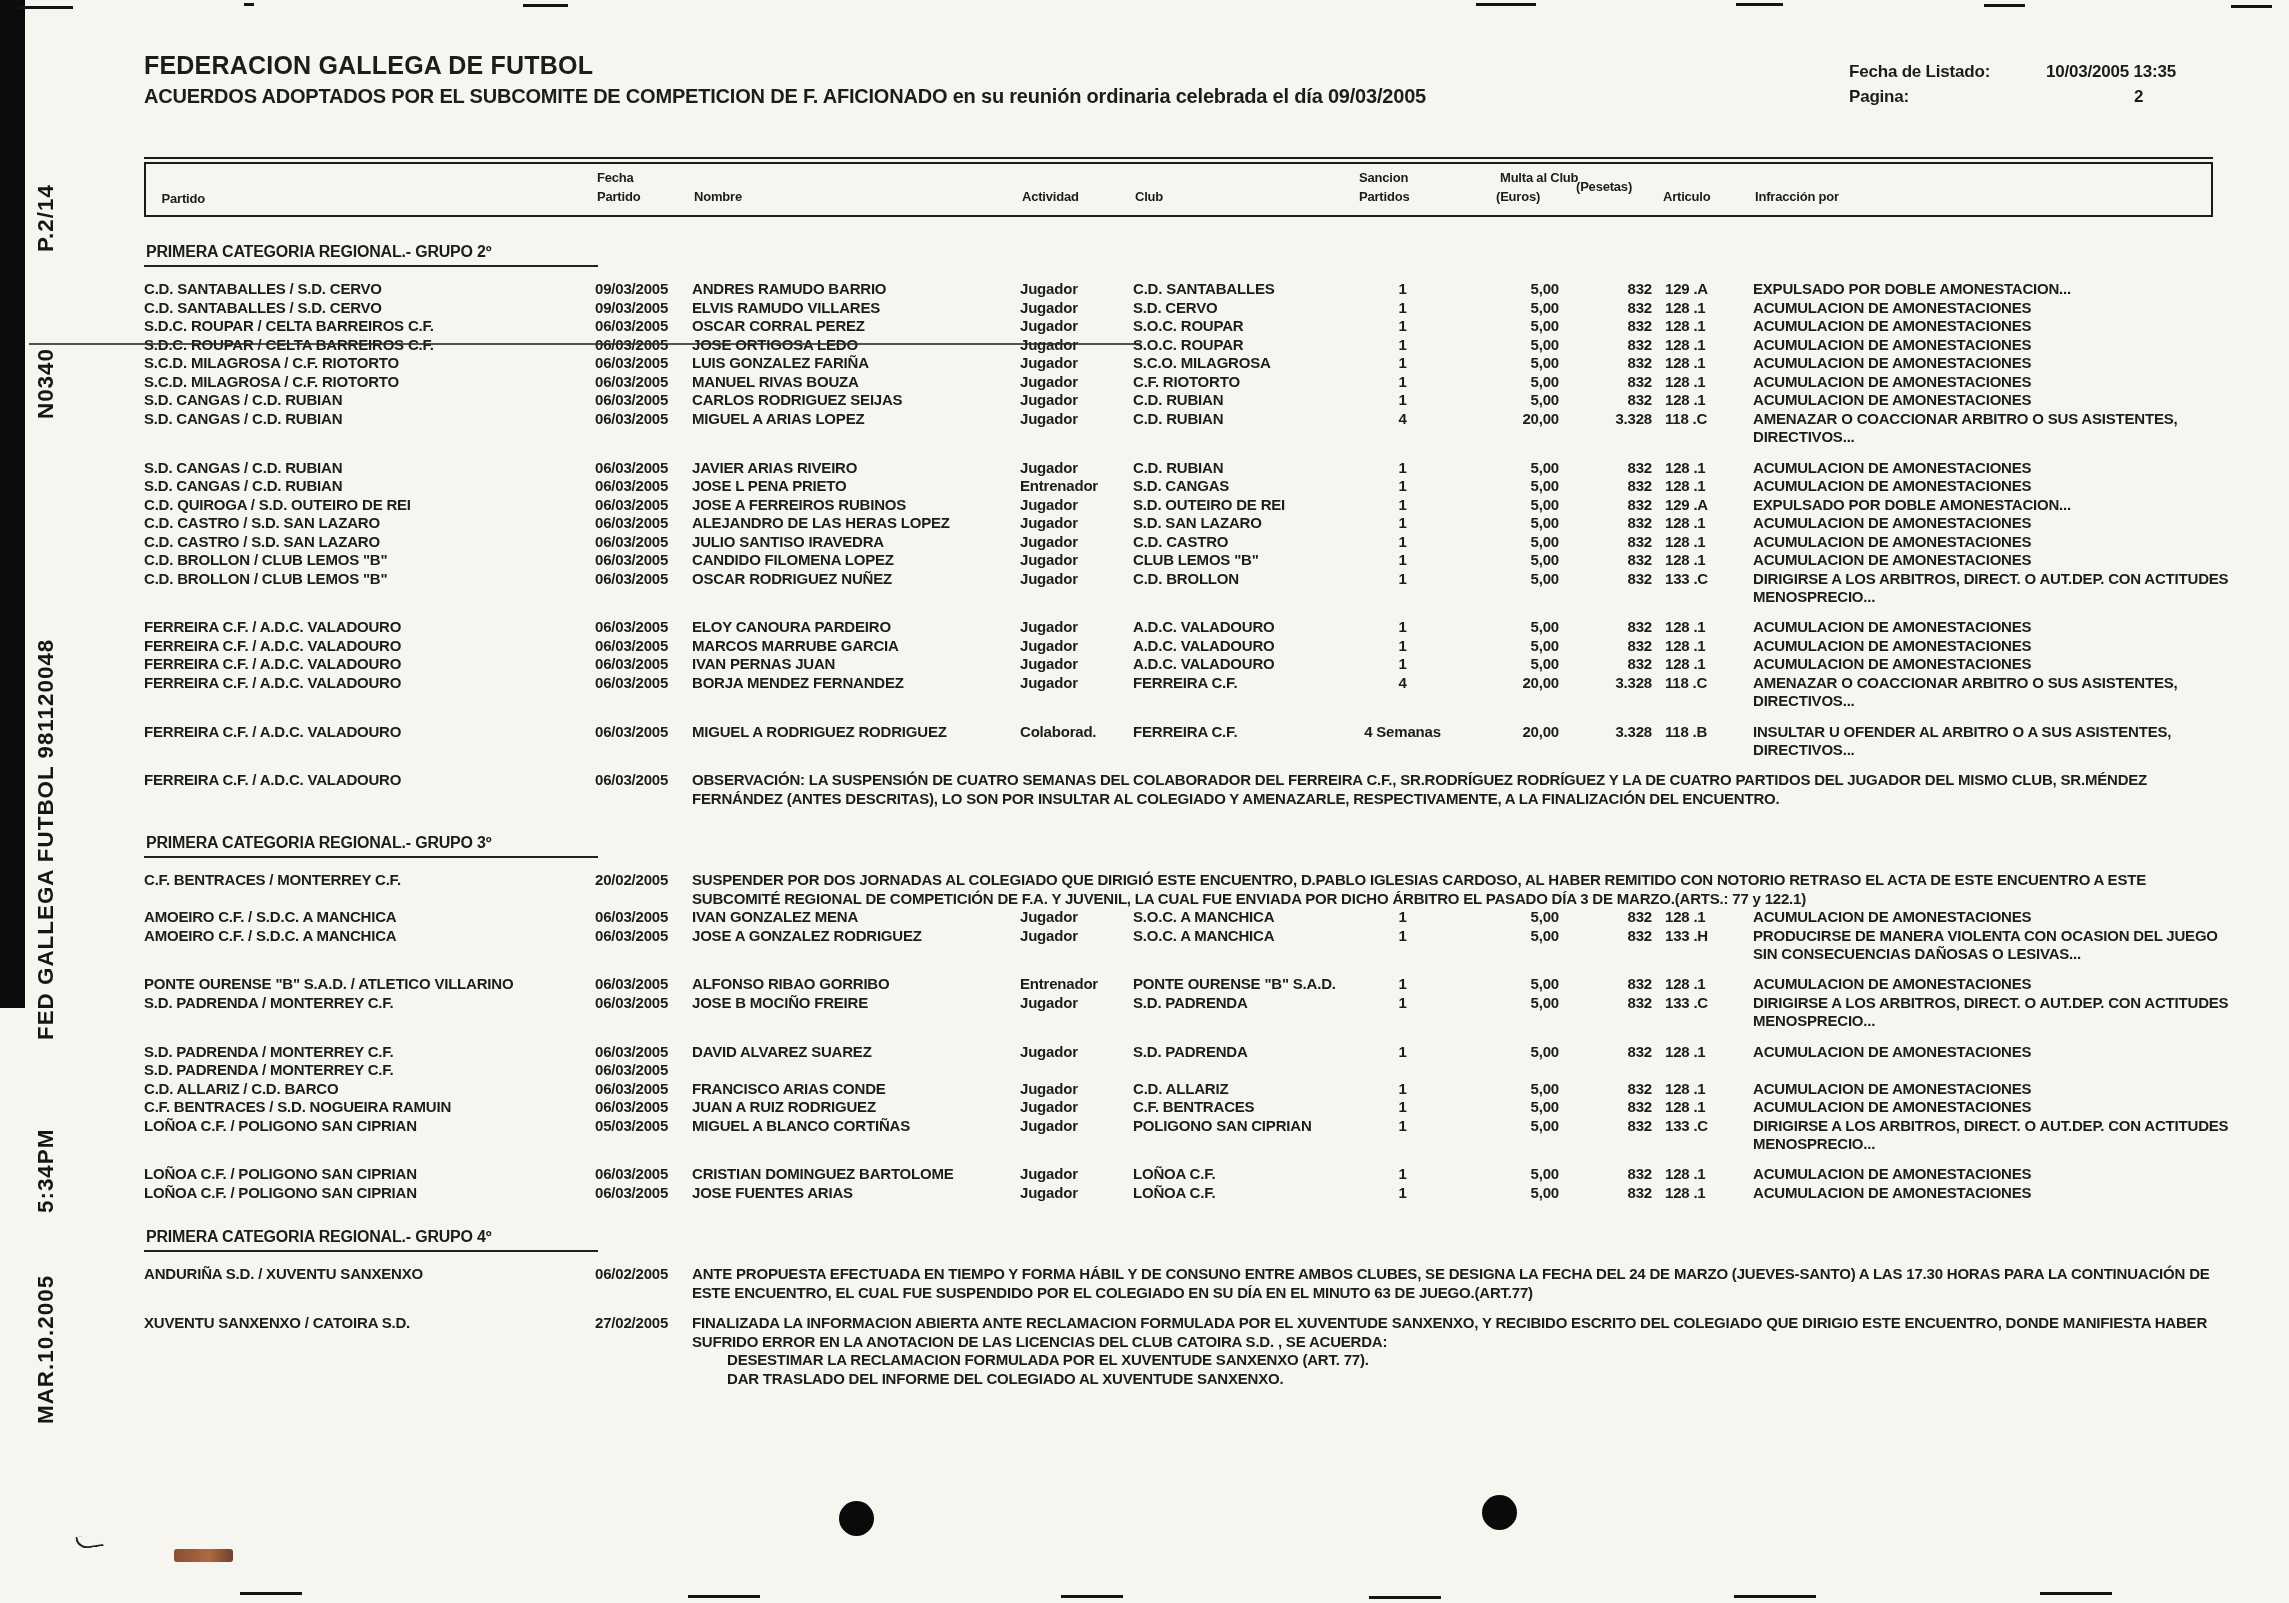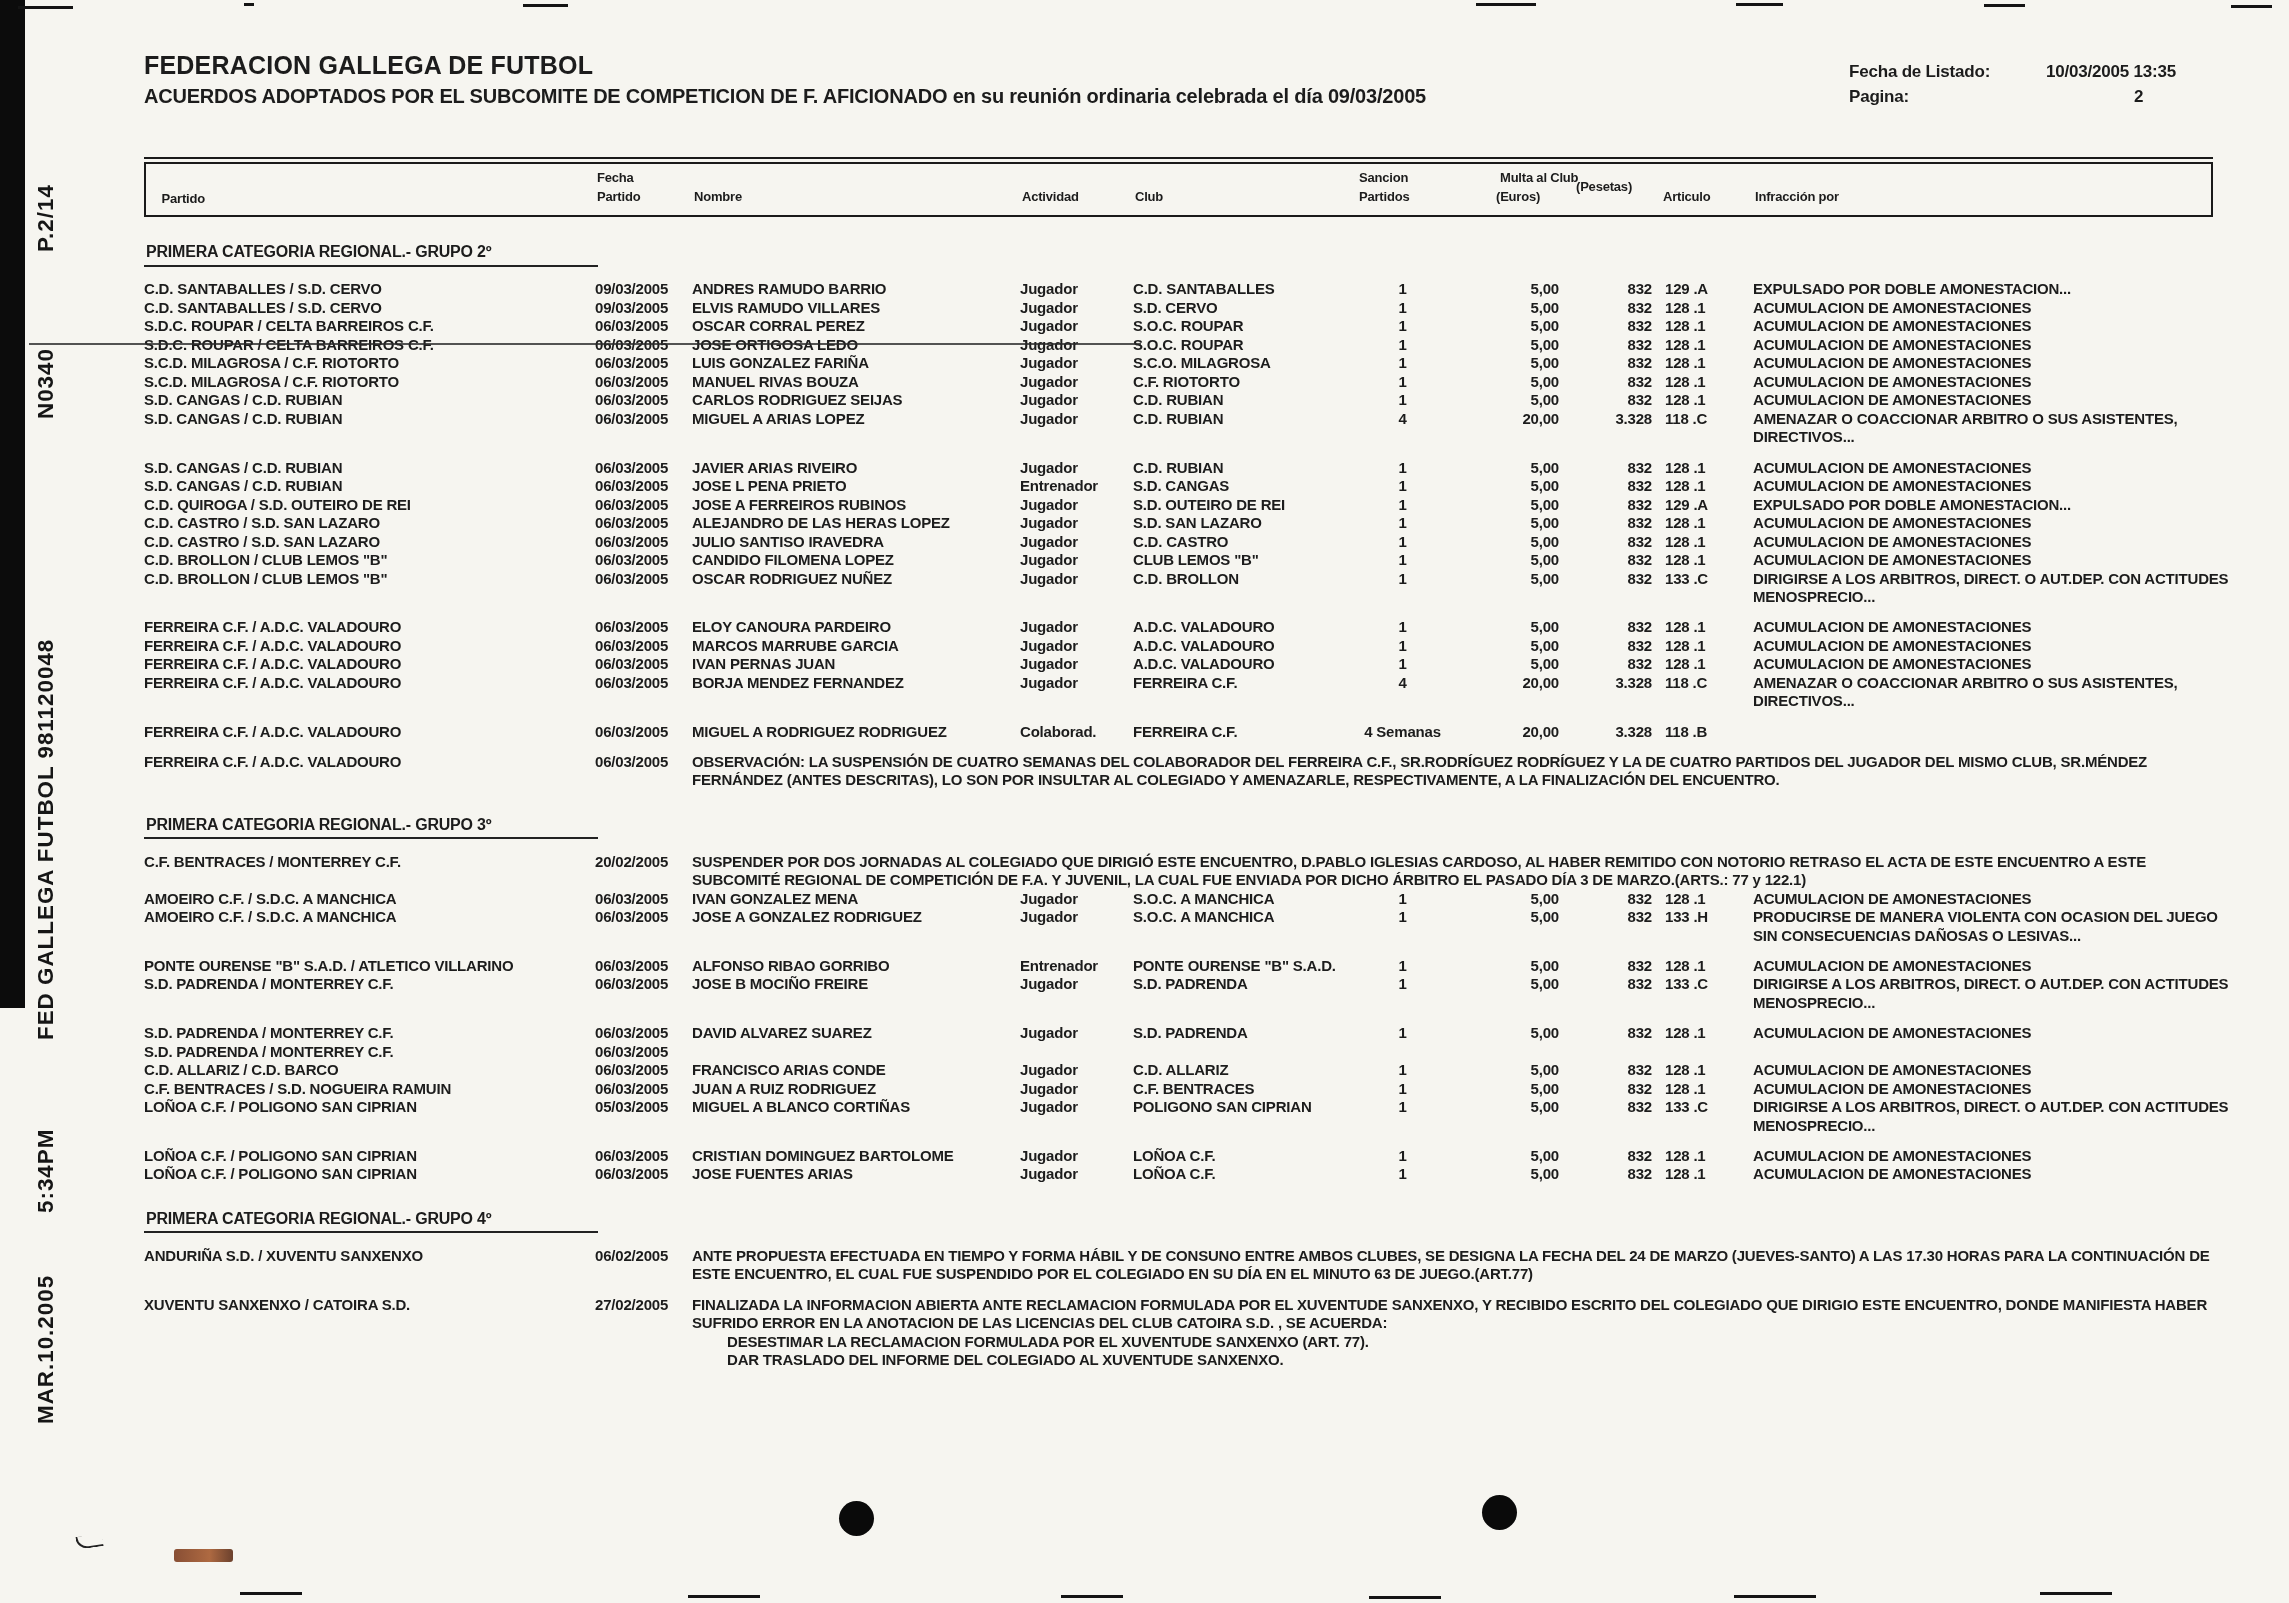--- a/index.html
+++ b/index.html
@@ -372,20 +372,21 @@
             <div class="row">
               <div class="c c-partido">FERREIRA C.F. / A.D.C. VALADOURO</div>
               <div class="c c-fecha">06/03/2005</div>
               <div class="c c-nombre">MIGUEL A RODRIGUEZ RODRIGUEZ</div>
               <div class="c c-actividad">Colaborad.</div>
               <div class="c c-club">FERREIRA C.F.</div>
               <div class="c c-sancion">4 Semanas</div>
               <div class="c c-euros">20,00</div>
               <div class="c c-pesetas">3.328</div>
               <div class="c c-articulo">118 .B</div>
+              <div class="c-infraccion">INSULTAR U OFENDER AL ARBITRO O A SUS ASISTENTES, DIRECTIVOS...</div>
             </div>
           </div>
           <div class="group">
             <div class="row">
               <div class="c c-partido">FERREIRA C.F. / A.D.C. VALADOURO</div>
               <div class="c c-fecha">06/03/2005</div>
               <div class="c-note">
                 <div class="note-line">OBSERVACIÓN: LA SUSPENSIÓN DE CUATRO SEMANAS DEL COLABORADOR DEL FERREIRA C.F., SR.RODRÍGUEZ RODRÍGUEZ Y LA DE CUATRO PARTIDOS DEL JUGADOR DEL MISMO CLUB, SR.MÉNDEZ FERNÁNDEZ (ANTES DESCRITAS), LO SON POR INSULTAR AL COLEGIADO Y AMENAZARLE, RESPECTIVAMENTE, A LA FINALIZACIÓN DEL ENCUENTRO.</div>
               </div>
             </div>

